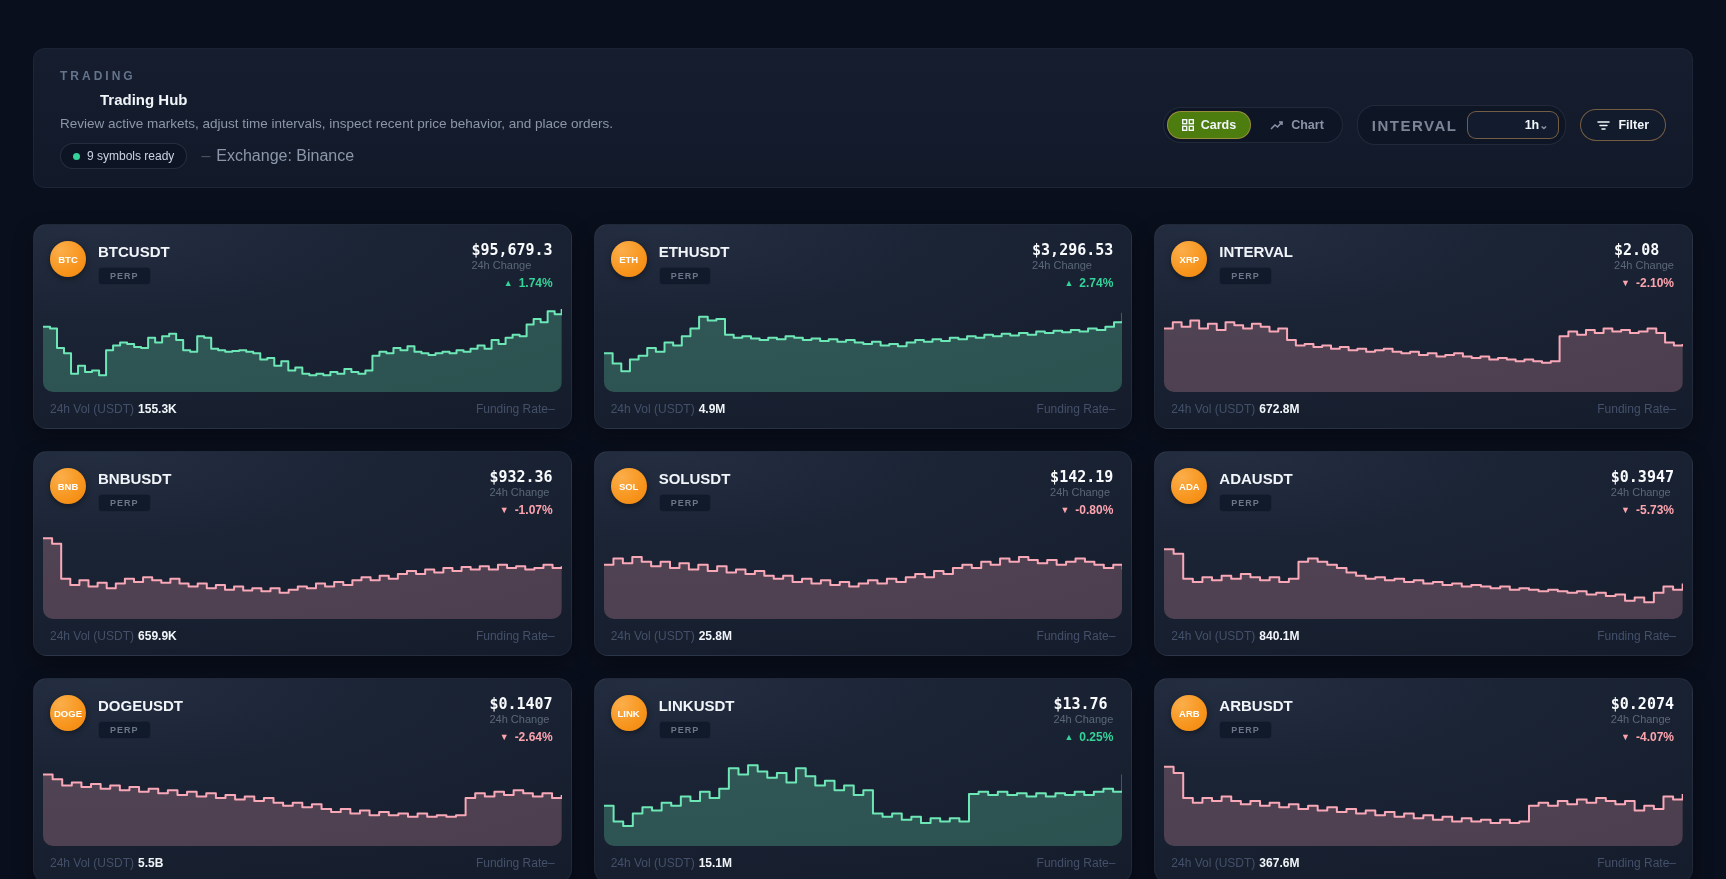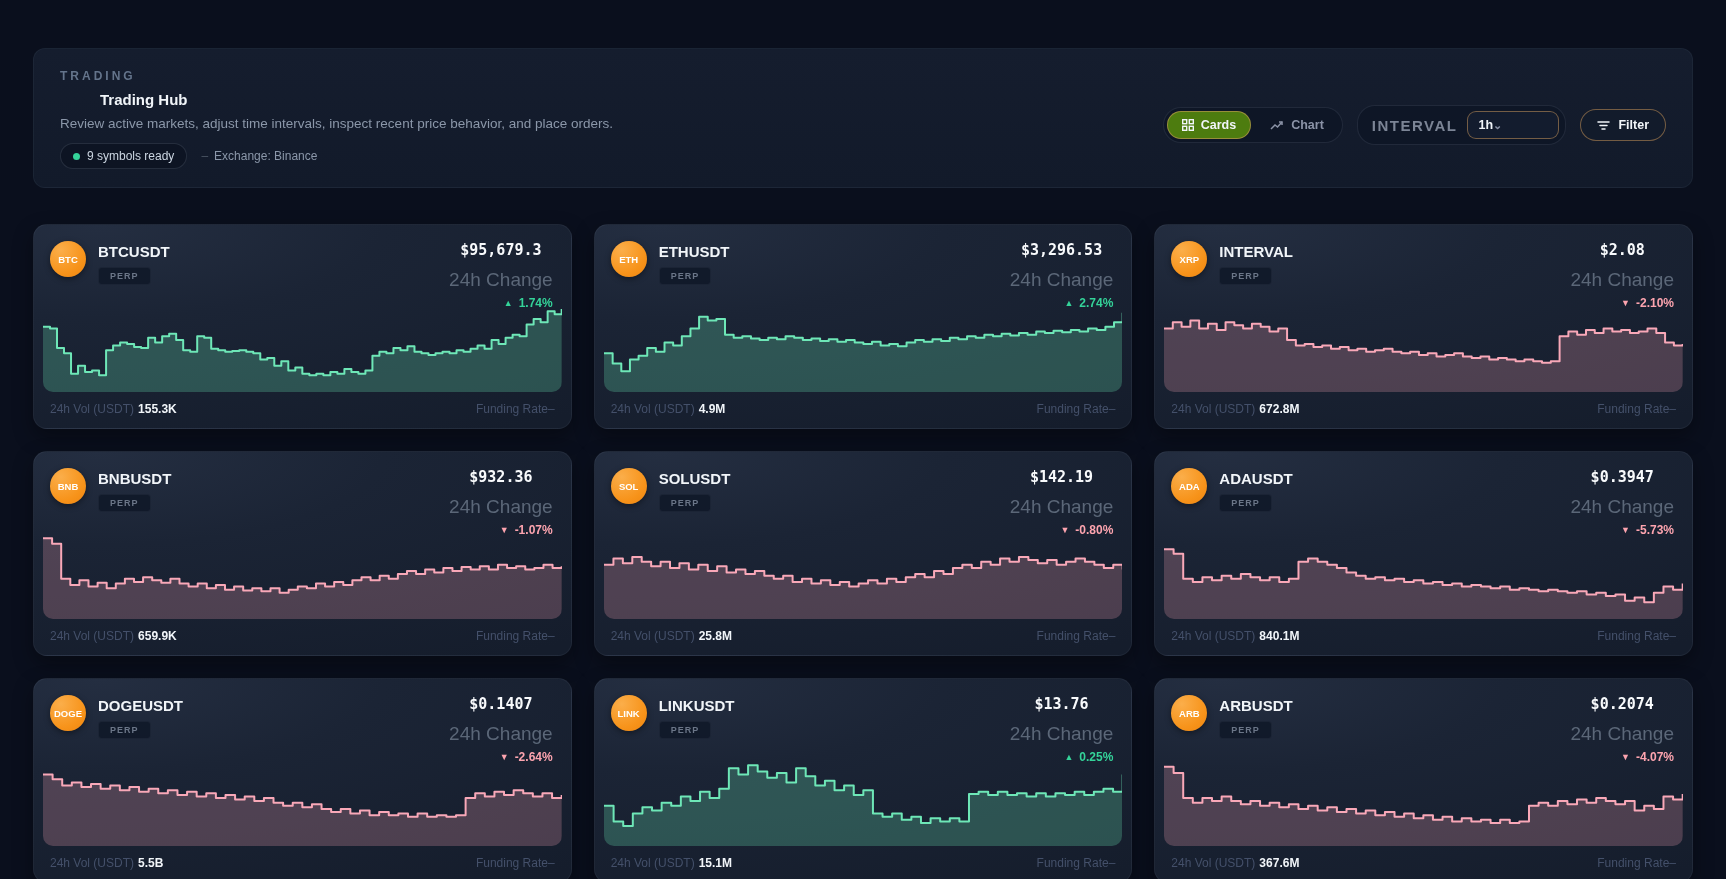--- a/index.html
+++ b/index.html
@@ -25,21 +25,21 @@
   .subtitle { font-size:13.5px; color:#8b97a9; margin-bottom:12px; }
   .meta-row { display:flex; align-items:center; gap:14px; }
   .status-pill {
     display:inline-flex; align-items:center; gap:7px;
     background:rgba(10,16,30,0.6);
     border:1px solid rgba(148,163,184,0.18);
     border-radius:20px; padding:5px 12px;
     font-size:12px; color:#cbd5e1;
   }
   .dot { width:7px; height:7px; border-radius:50%; background:#34d399; }
-  .exchange { font-size:12px; color:#8b97a9; }
+  .exchange { font-size:16px; color:#8b97a9; }
   .exchange .dash { color:#4b5563; margin-right:6px; }
 
   .controls { display:flex; align-items:center; gap:14px; margin-top:36px; }
   .seg-control {
     display:flex; align-items:center; gap:4px;
     background:#0e1626; border:1px solid rgba(148,163,184,0.14);
     border-radius:18px; padding:3px;
   }
   .seg {
     display:flex; align-items:center; gap:7px;
@@ -52,21 +52,21 @@
   }
   .seg svg { display:block; }
 
   .interval-wrap {
     display:flex; align-items:center; gap:10px;
     background:#0e1626; border:1px solid rgba(148,163,184,0.14);
     border-radius:18px; padding:5px 6px 5px 14px;
   }
   .interval-label { font-size:15px; font-weight:bold; letter-spacing:1.5px; color:#7c8596; }
   .interval-select {
-    display:flex; align-items:center; justify-content:flex-start;
+    display:flex; align-items:center; justify-content:flex-end;
     width:92px; background:#131c2e;
     border:1px solid rgba(214,158,92,0.5);
     border-radius:9px; padding:6px 10px;
     font-size:12.5px; font-weight:bold; color:#f1f5f9; cursor:pointer;
   }
   .chev { color:#8b93a7; font-size:11px; }
 
   .filter-btn {
     display:flex; align-items:center; gap:8px;
     background:#121b2b; border:1px solid rgba(214,158,92,0.5);
@@ -106,23 +106,23 @@
     flex-shrink:0;
   }
   .symbol { font-size:15px; font-weight:bold; color:#f1f5f9; margin-top:2px; }
   .perp-badge {
     display:inline-block; margin-top:7px;
     background:rgba(15,23,40,0.85); border:1px solid rgba(148,163,184,0.08);
     border-radius:4px; padding:3px 11px;
     font-size:9px; font-weight:bold; letter-spacing:1px; color:#6b7避688;
     color:#6b7688;
   }
-  .head-right { text-align:center; }
+  .head-right { text-align:left; }
   .price { font-family:"DejaVu Sans Mono", monospace; font-size:15px; font-weight:bold; color:#f8fafc; }
-  .change-label { font-size:19px; color:#5b6activ778; color:#5b6778; margin-top:10px; }
+  .change-label { font-size:11px; color:#5b6activ778; color:#5b6778; margin-top:0; }
   .change-value { font-size:12px; font-weight:bold; margin-top:5px; display:flex; align-items:center; justify-content:flex-end; gap:6px; }
   .arrow { font-size:9px; }
 
   .spark-wrap {
     position:absolute; left:9px; right:9px; bottom:36px;
     height:96px;
     border-radius:0 0 10px 10px;
     overflow:hidden;
   }
   .spark-wrap svg { width:100%; height:100%; display:block; }

